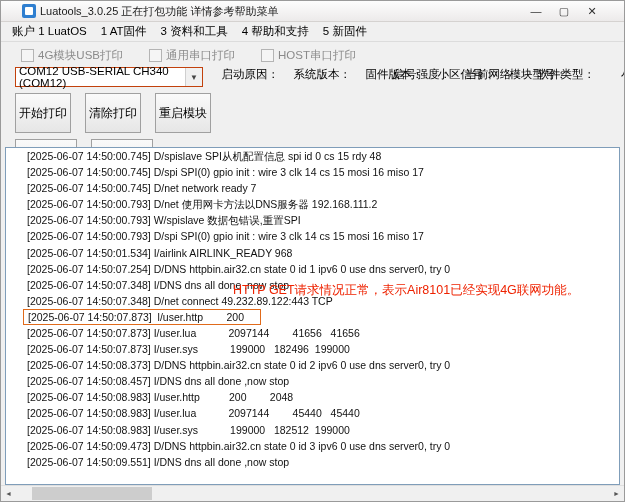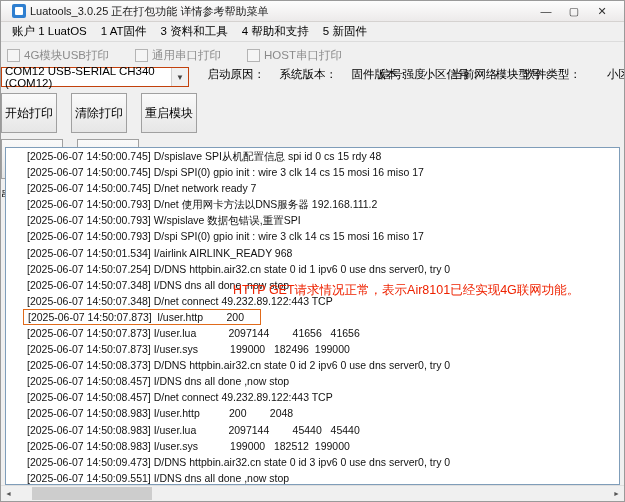--- a/index.html
+++ b/index.html
@@ -21,21 +21,21 @@
     background: #f0f0f0;
     overflow: hidden;
   }
   
   .titlebar {
     height: 20px;
     background: linear-gradient(#fdfdfd, #eceaea);
     border-bottom: 1px solid #d5d2d0;
     display: flex;
     align-items: center;
-    padding: 0 8px;
+    padding: 0 18px;
   }
   .title-icon {
     width: 14px;
     height: 14px;
     margin: 0 4px 0 3px;
     background: #2f7fd0;
     border-radius: 2px;
     position: relative;
   }
   .title-icon::after {
@@ -80,21 +80,21 @@
   }
   .menu-item {
     padding: 2px 7px;
     color: #000;
     white-space: nowrap;
   }
 
   
   .panel {
     background: #f0f0f0;
-    padding: 4px 6px 2px 0;
+    padding: 4px 6px 2px 14px;
     position: relative;
     height: 120px;
     box-sizing: border-box;
   }
   .chk-row {
     display: flex;
     align-items: center;
     gap: 26px;
     margin: 2px 0 4px 6px;
     font-size: 11.5px;
@@ -400,21 +400,20 @@
     <div class="log-line">[2025-06-07 14:50:00.793] D/spi SPI(0) gpio init : wire 3 clk 14 cs 15 mosi 16 miso 17</div>
     <div class="log-line">[2025-06-07 14:50:01.534] I/airlink AIRLINK_READY 968</div>
     <div class="log-line">[2025-06-07 14:50:07.254] D/DNS httpbin.air32.cn state 0 id 1 ipv6 0 use dns server0, try 0</div>
     <div class="log-line">[2025-06-07 14:50:07.348] I/DNS dns all done ,now stop</div>
     <div class="log-line">[2025-06-07 14:50:07.348] D/net connect 49.232.89.122:443 TCP</div>
     <div class="log-line highlight">[2025-06-07 14:50:07.873]  l/user.http        200        2048</div>
     <div class="log-line">[2025-06-07 14:50:07.873] I/user.lua           2097144        41656   41656</div>
     <div class="log-line">[2025-06-07 14:50:07.873] I/user.sys           199000   182496  199000</div>
     <div class="log-line">[2025-06-07 14:50:08.373] D/DNS httpbin.air32.cn state 0 id 2 ipv6 0 use dns server0, try 0</div>
     <div class="log-line">[2025-06-07 14:50:08.457] I/DNS dns all done ,now stop</div>
-    <div class="log-line">[2025-06-07 14:50:08.457] D/net connect 49.232.89.122:443 TCP</div>
     <div class="log-line">[2025-06-07 14:50:08.983] I/user.http          200        2048</div>
     <div class="log-line">[2025-06-07 14:50:08.983] I/user.lua           2097144        45440   45440</div>
     <div class="log-line">[2025-06-07 14:50:08.983] I/user.sys           199000   182512  199000</div>
     <div class="log-line">[2025-06-07 14:50:09.473] D/DNS httpbin.air32.cn state 0 id 3 ipv6 0 use dns server0, try 0</div>
     <div class="log-line">[2025-06-07 14:50:09.551] I/DNS dns all done ,now stop</div>
 
   </div>
 
   <div class="annotation">HTTP GET请求情况正常，表示Air8101已经实现4G联网功能。</div>
 

